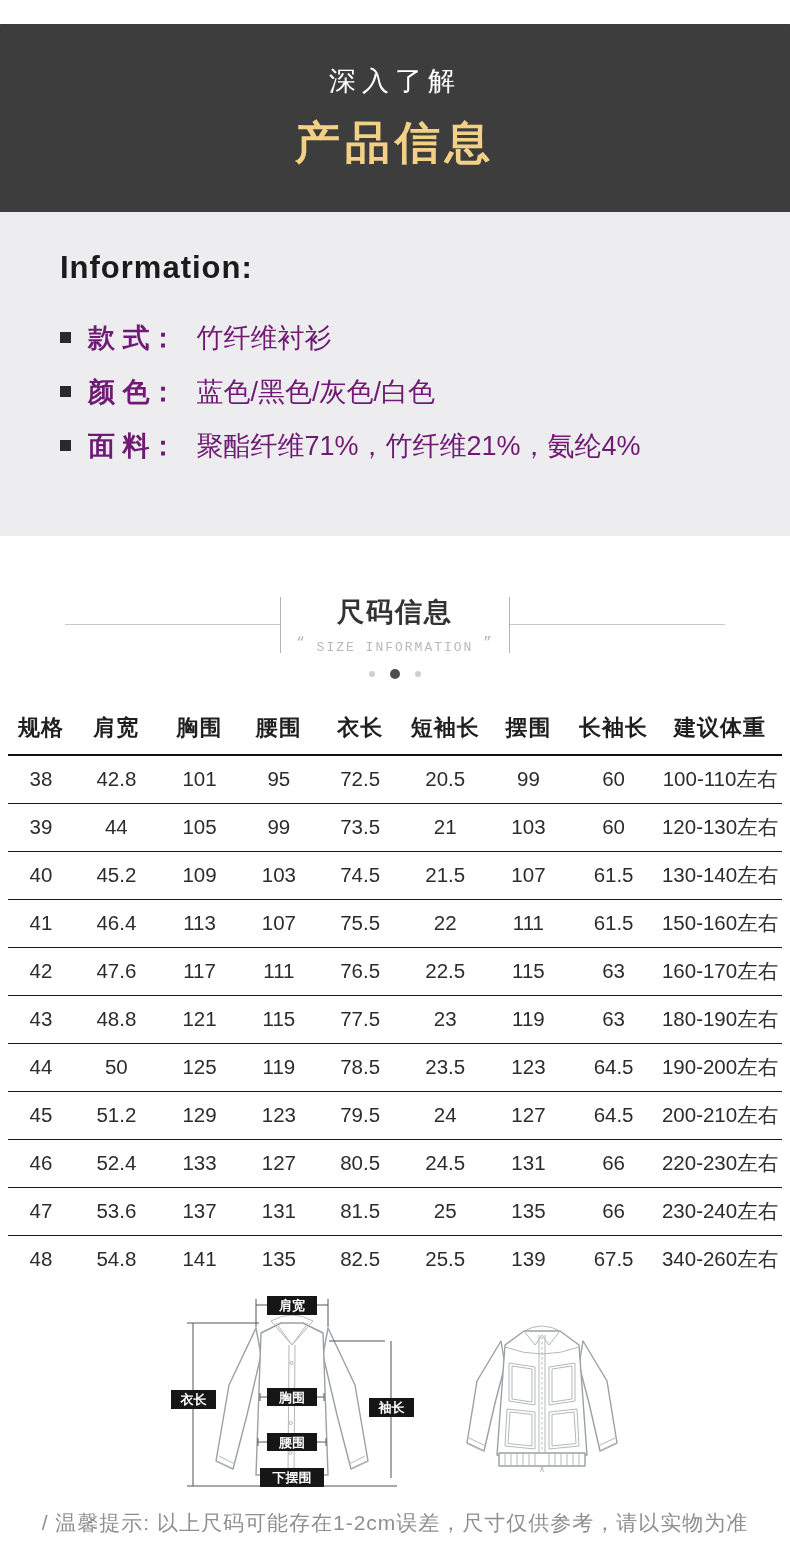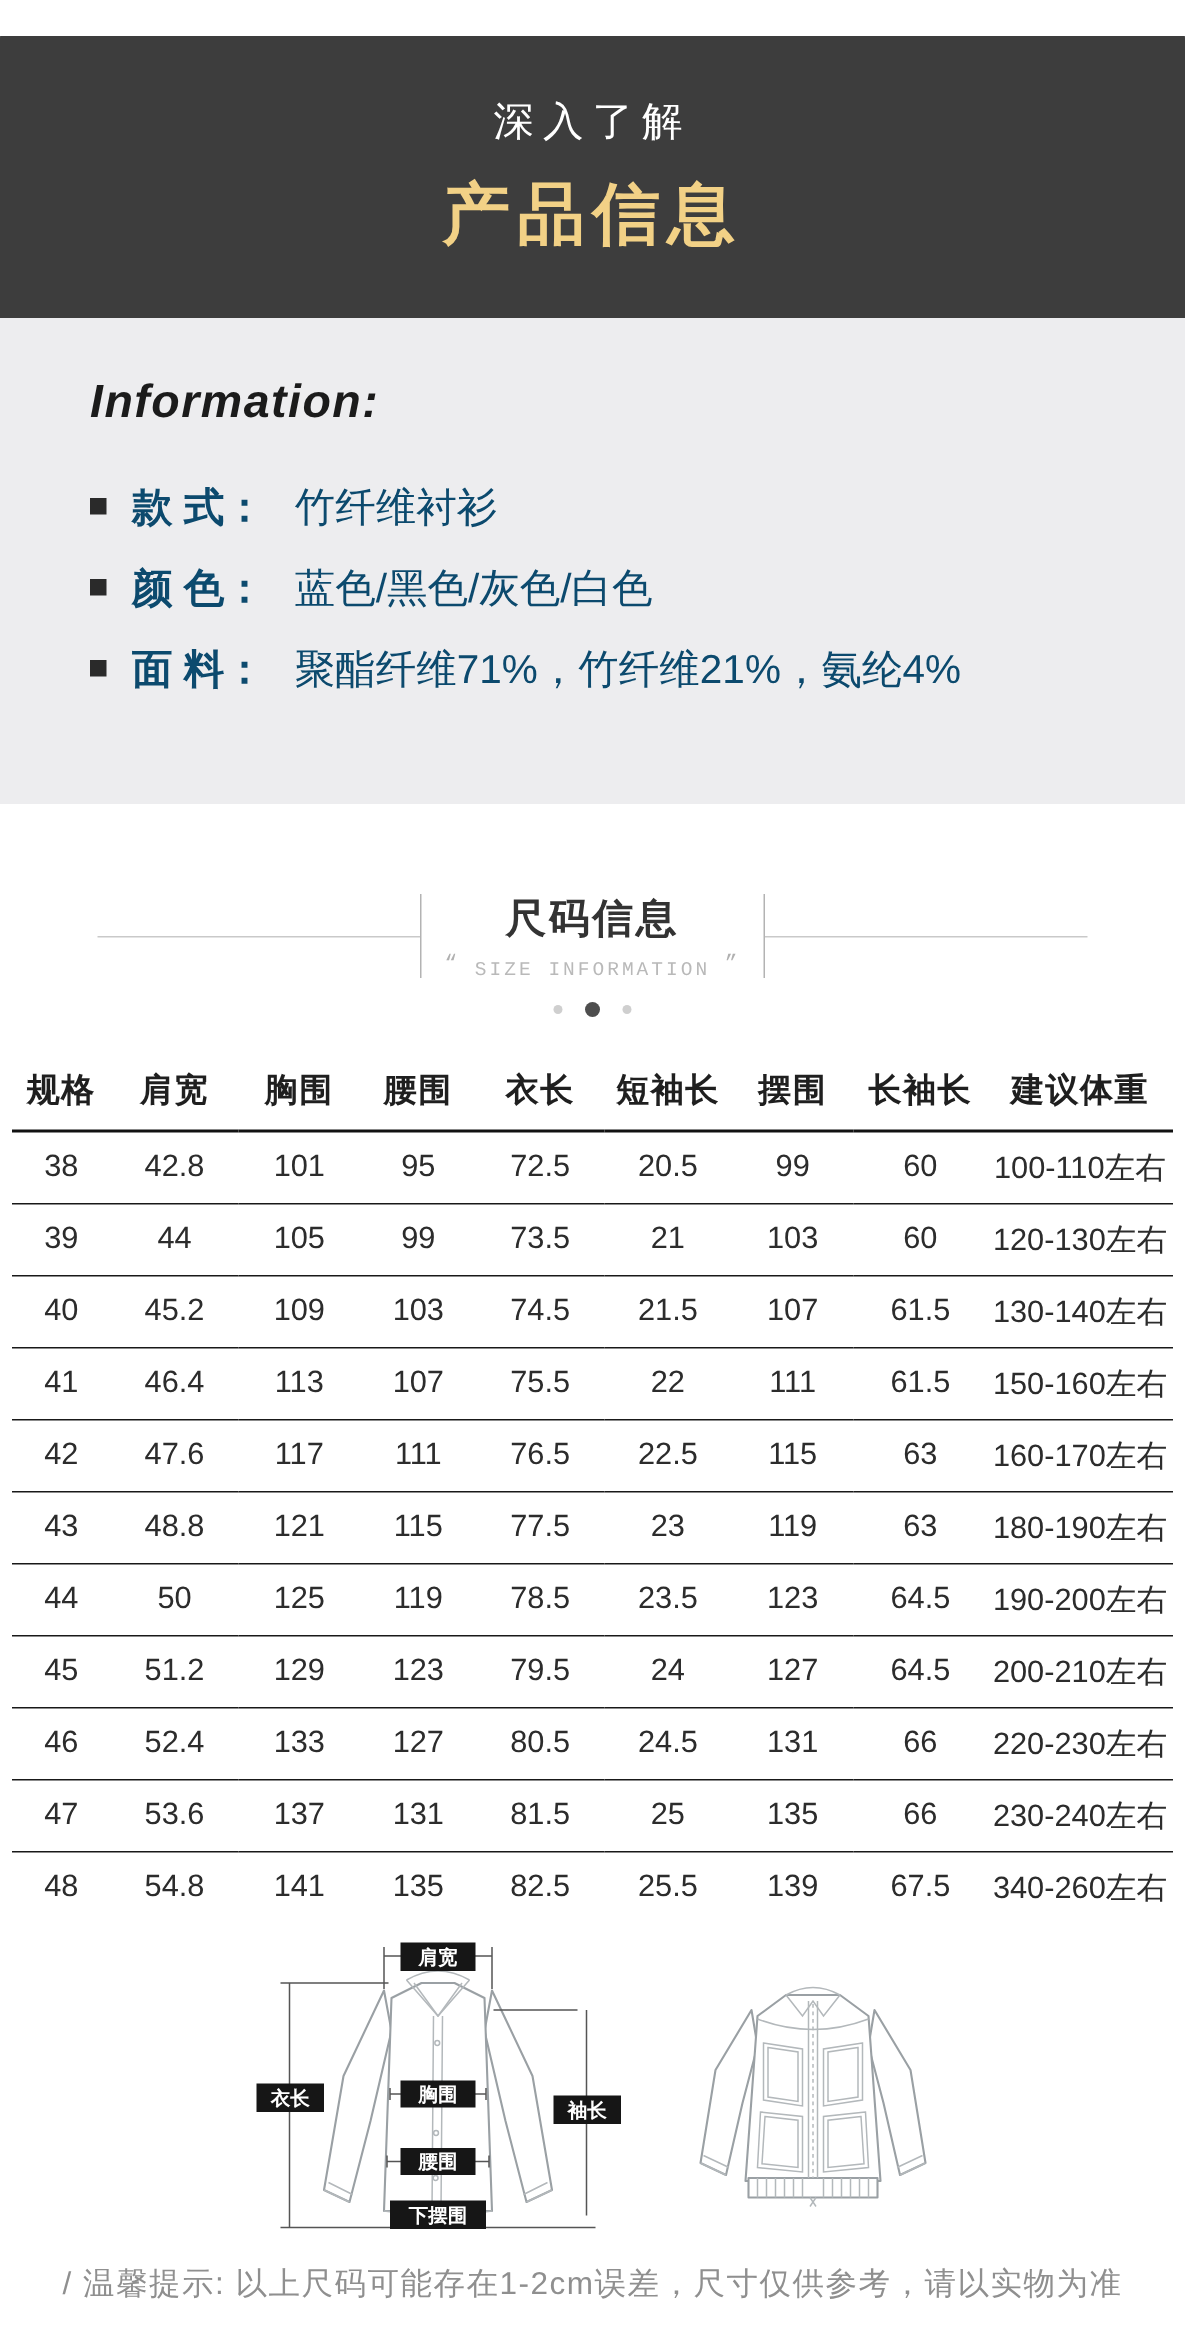--- a/index.html
+++ b/index.html
@@ -10,26 +10,26 @@
   
   .top-strip { height:24px; background:#ffffff; }
 
   
   .banner { height:188px; background:#3d3d3d; display:flex; flex-direction:column; align-items:center; justify-content:center; }
   .banner-subtitle { color:#ffffff; font-size:27px; letter-spacing:6px; font-weight:400; }
   .banner-title { color:#f2d186; font-size:45px; font-weight:700; letter-spacing:5px; margin-top:14px; }
 
   
   .info-section { height:324px; background:#ededef; padding:38px 40px 0 60px; }
-  .info-heading { font-size:31px; font-weight:800; font-style:italic; color:#1b1b1b; letter-spacing:1px; }
+  .info-heading { font-size:31px; font-weight:800; color:#1b1b1b; letter-spacing:1px; }
   .info-list { margin-top:36px; }
   .info-item { display:flex; align-items:center; height:32px; margin-bottom:22px; }
   .bullet { width:11px; height:11px; background:#2a2a2a; margin-right:17px; flex:0 0 auto; margin-top:-2px; }
-  .info-label { font-size:27px; font-weight:700; color:#0c4a6e; margin-right:20px; white-space:pre; }
-  .info-value { font-size:27px; font-weight:400; color:#0c4a6e; }
+  .info-label { font-size:27px; font-weight:700; color:#701a75; margin-right:20px; white-space:pre; }
+  .info-value { font-size:27px; font-weight:400; color:#701a75; }
 
   
   .size-section { background:#fff; }
   .size-divider { display:flex; align-items:center; padding:0 65px; margin-top:58px;font-family:Liberation Mono, monospace; }
   .h-line { flex:1; height:1px; background:#c9c9c9; }
   .v-bar { width:1px; height:56px; background:#b3b3b3; flex:0 0 auto; }
   .title-block { width:228px; text-align:center; }
   .size-title { font-size:27px; font-weight:600; color:#333; letter-spacing:2px; }
   .size-subtitle { margin-top:5px; font-size:13px; color:#b9b9b9; letter-spacing:2px; }
   .size-subtitle .quote { font-size:14px; color:#b0b0b0; vertical-align:4px; }

